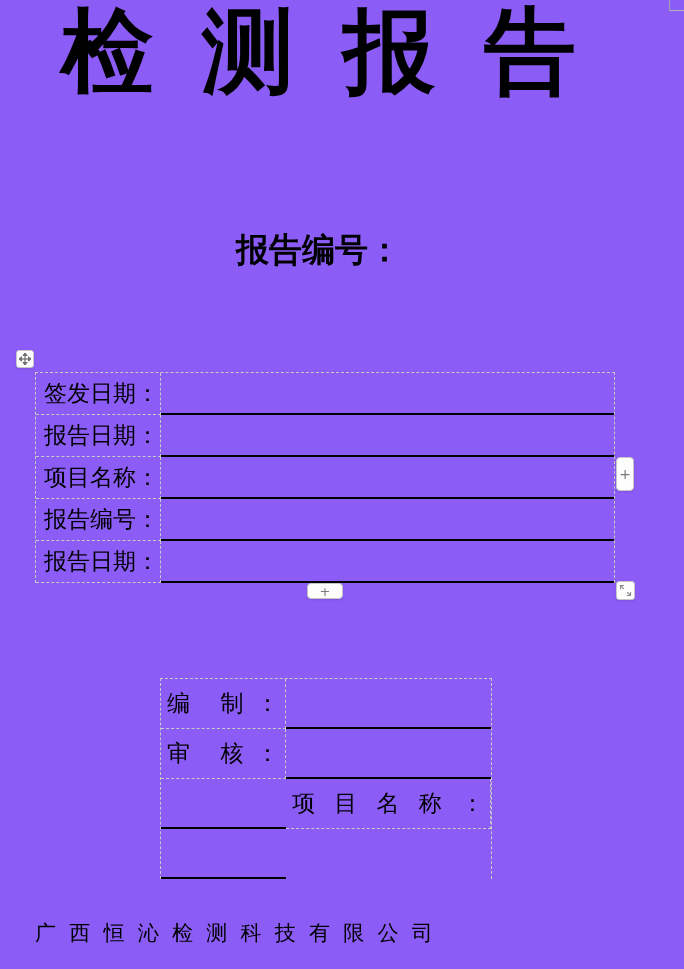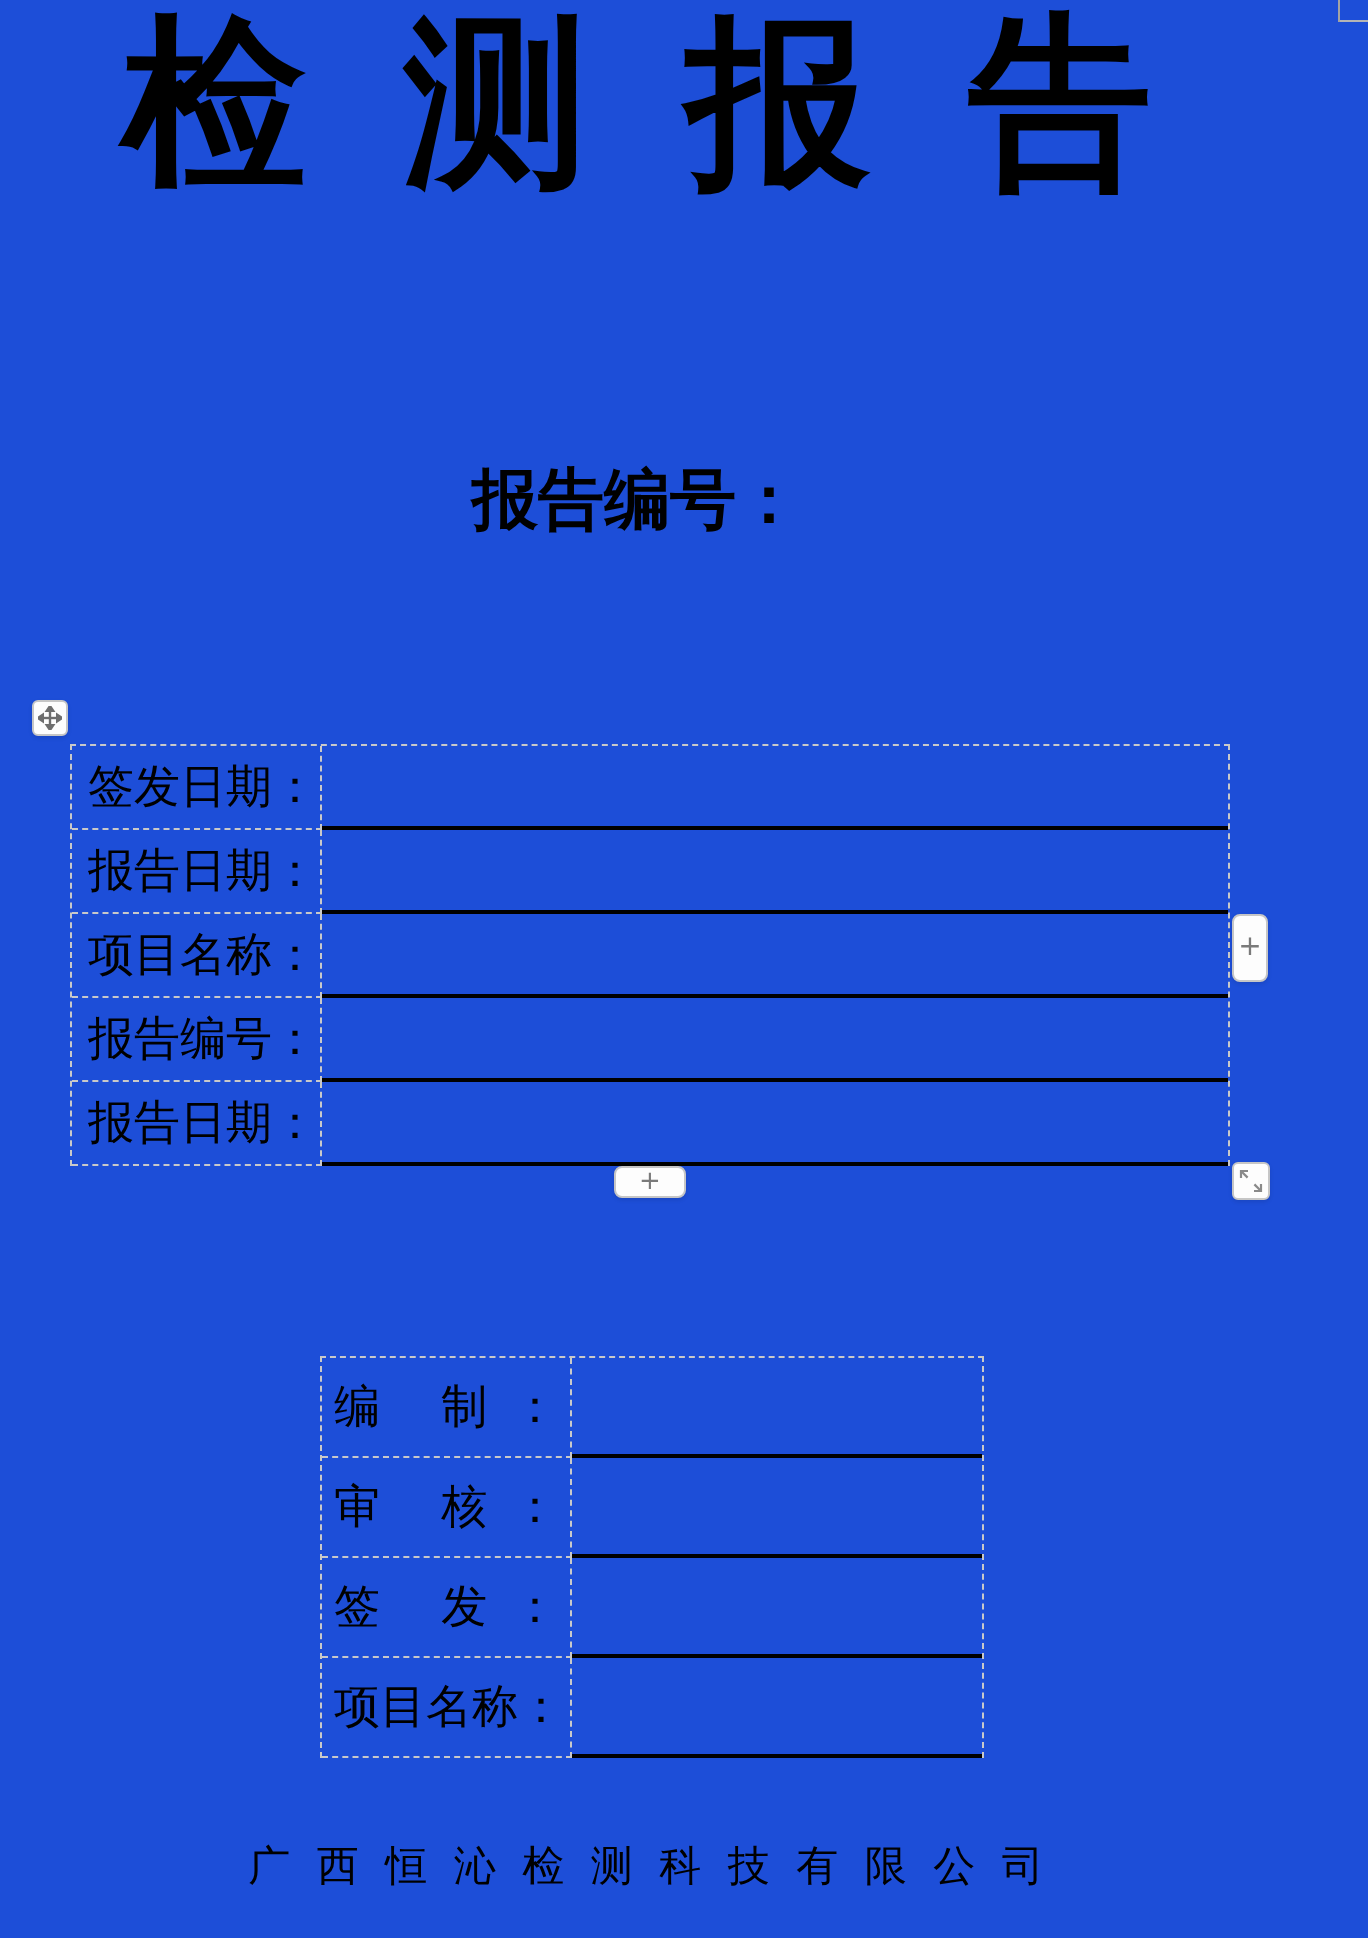--- a/index.html
+++ b/index.html
@@ -5,21 +5,21 @@
   * { margin: 0; padding: 0; box-sizing: border-box; }
   html, body { background: #ffffff; }
   body {
     font-family: "Liberation Serif", "DejaVu Serif", serif;
     color: #000;
   }
   .page {
     position: relative;
     width: 684px;
     height: 969px;
-    background: #1d4ed8;
+    background: #8b5cf6;
     overflow: hidden;
   }
 
   
   .doc-title {
     position: absolute;
     left: 35px; top: 2px; width: 580px;
     text-align: center;
     font-size: 92px;
     font-weight: 700;
@@ -103,21 +103,20 @@
   }
   .cell-value {
     border-bottom: 2px solid #000;
     font-size: 23px;
   }
 
   
   .footer-company {
     position: absolute;
     left: 35px; top: 919px; width: 580px;
-    text-align: center;
     font-size: 21px;
     letter-spacing: 4px;
     white-space: nowrap;
   }
 
   .icon-svg { display: block; }
 </style>
 </head>
 <body>
 
@@ -177,21 +176,20 @@
         </g>
       </svg>
     </span>
   </div>
 
   <div class="tbl sig-tbl">
     <div class="cell-label">编 制：</div>
     <div class="cell-value"></div>
     <div class="cell-label">审 核：</div>
     <div class="cell-value"></div>
-    <div class="cell-label">签 发：</div>
     <div class="cell-value"></div>
     <div class="cell-label">项目名称：</div>
     <div class="cell-value"></div>
   </div>
 
   <div class="footer-company">广 西 恒 沁 检 测 科 技 有 限 公 司</div>
 
 </div>
 
 </body></html>

